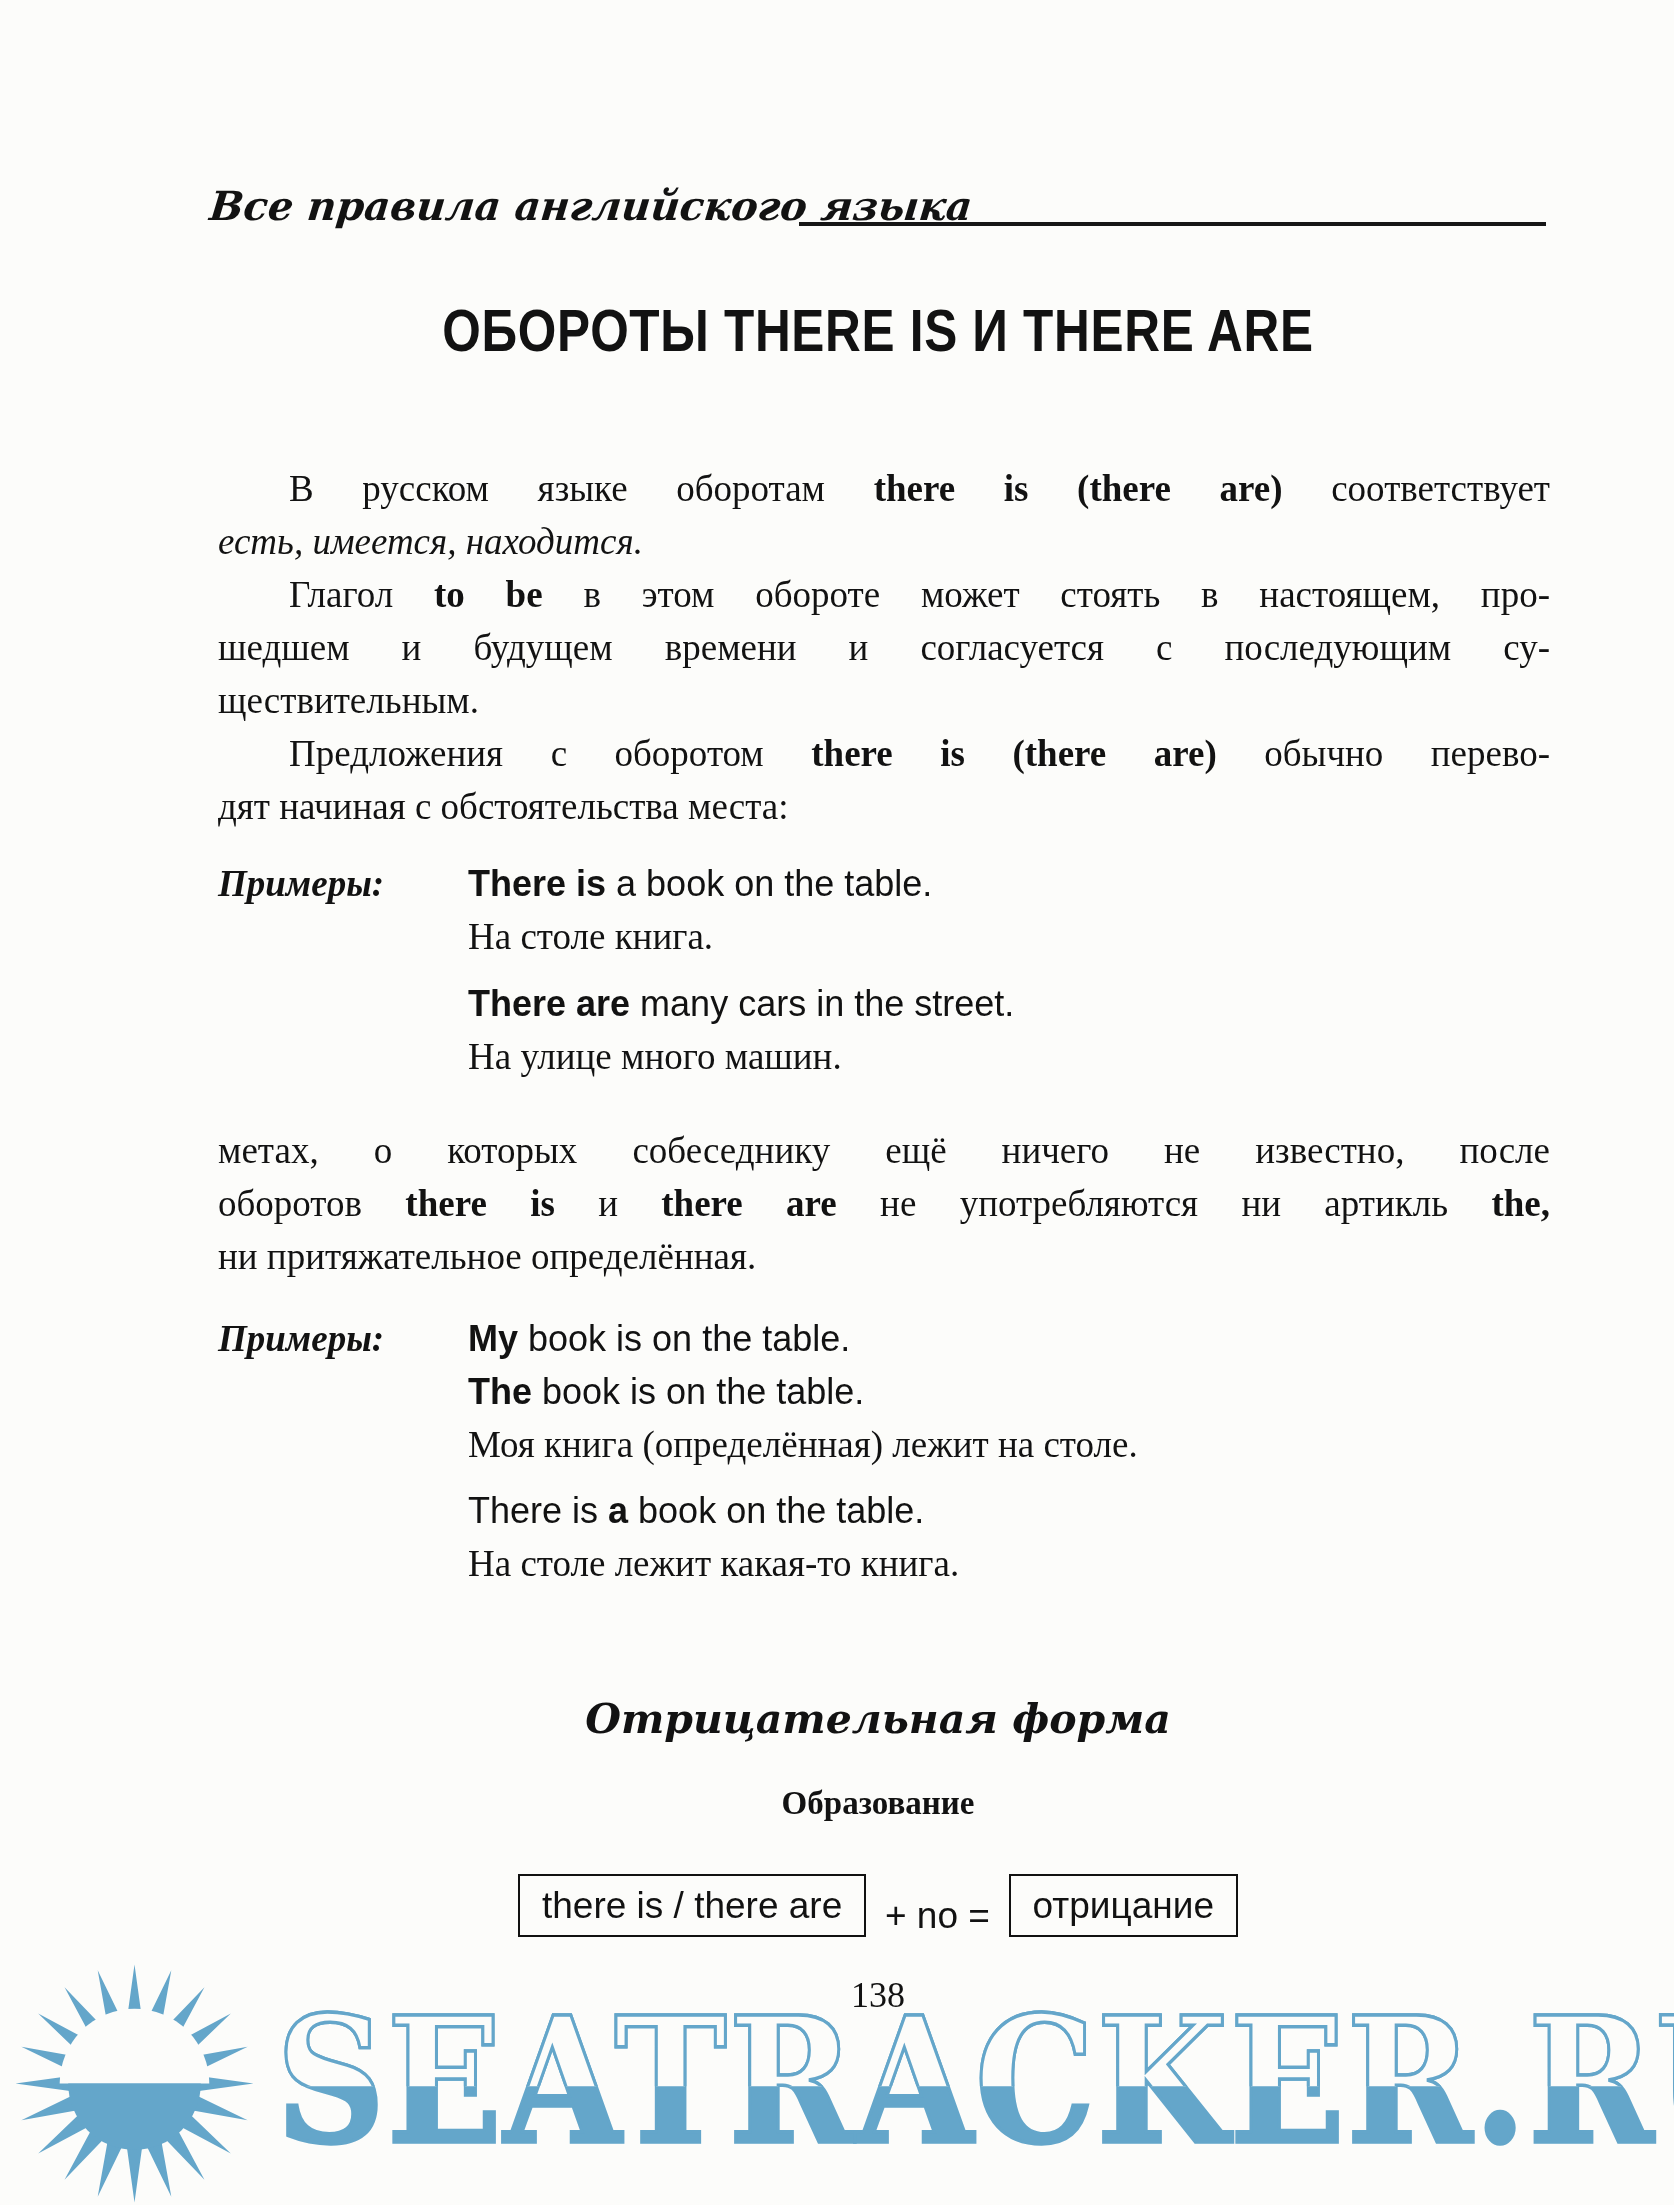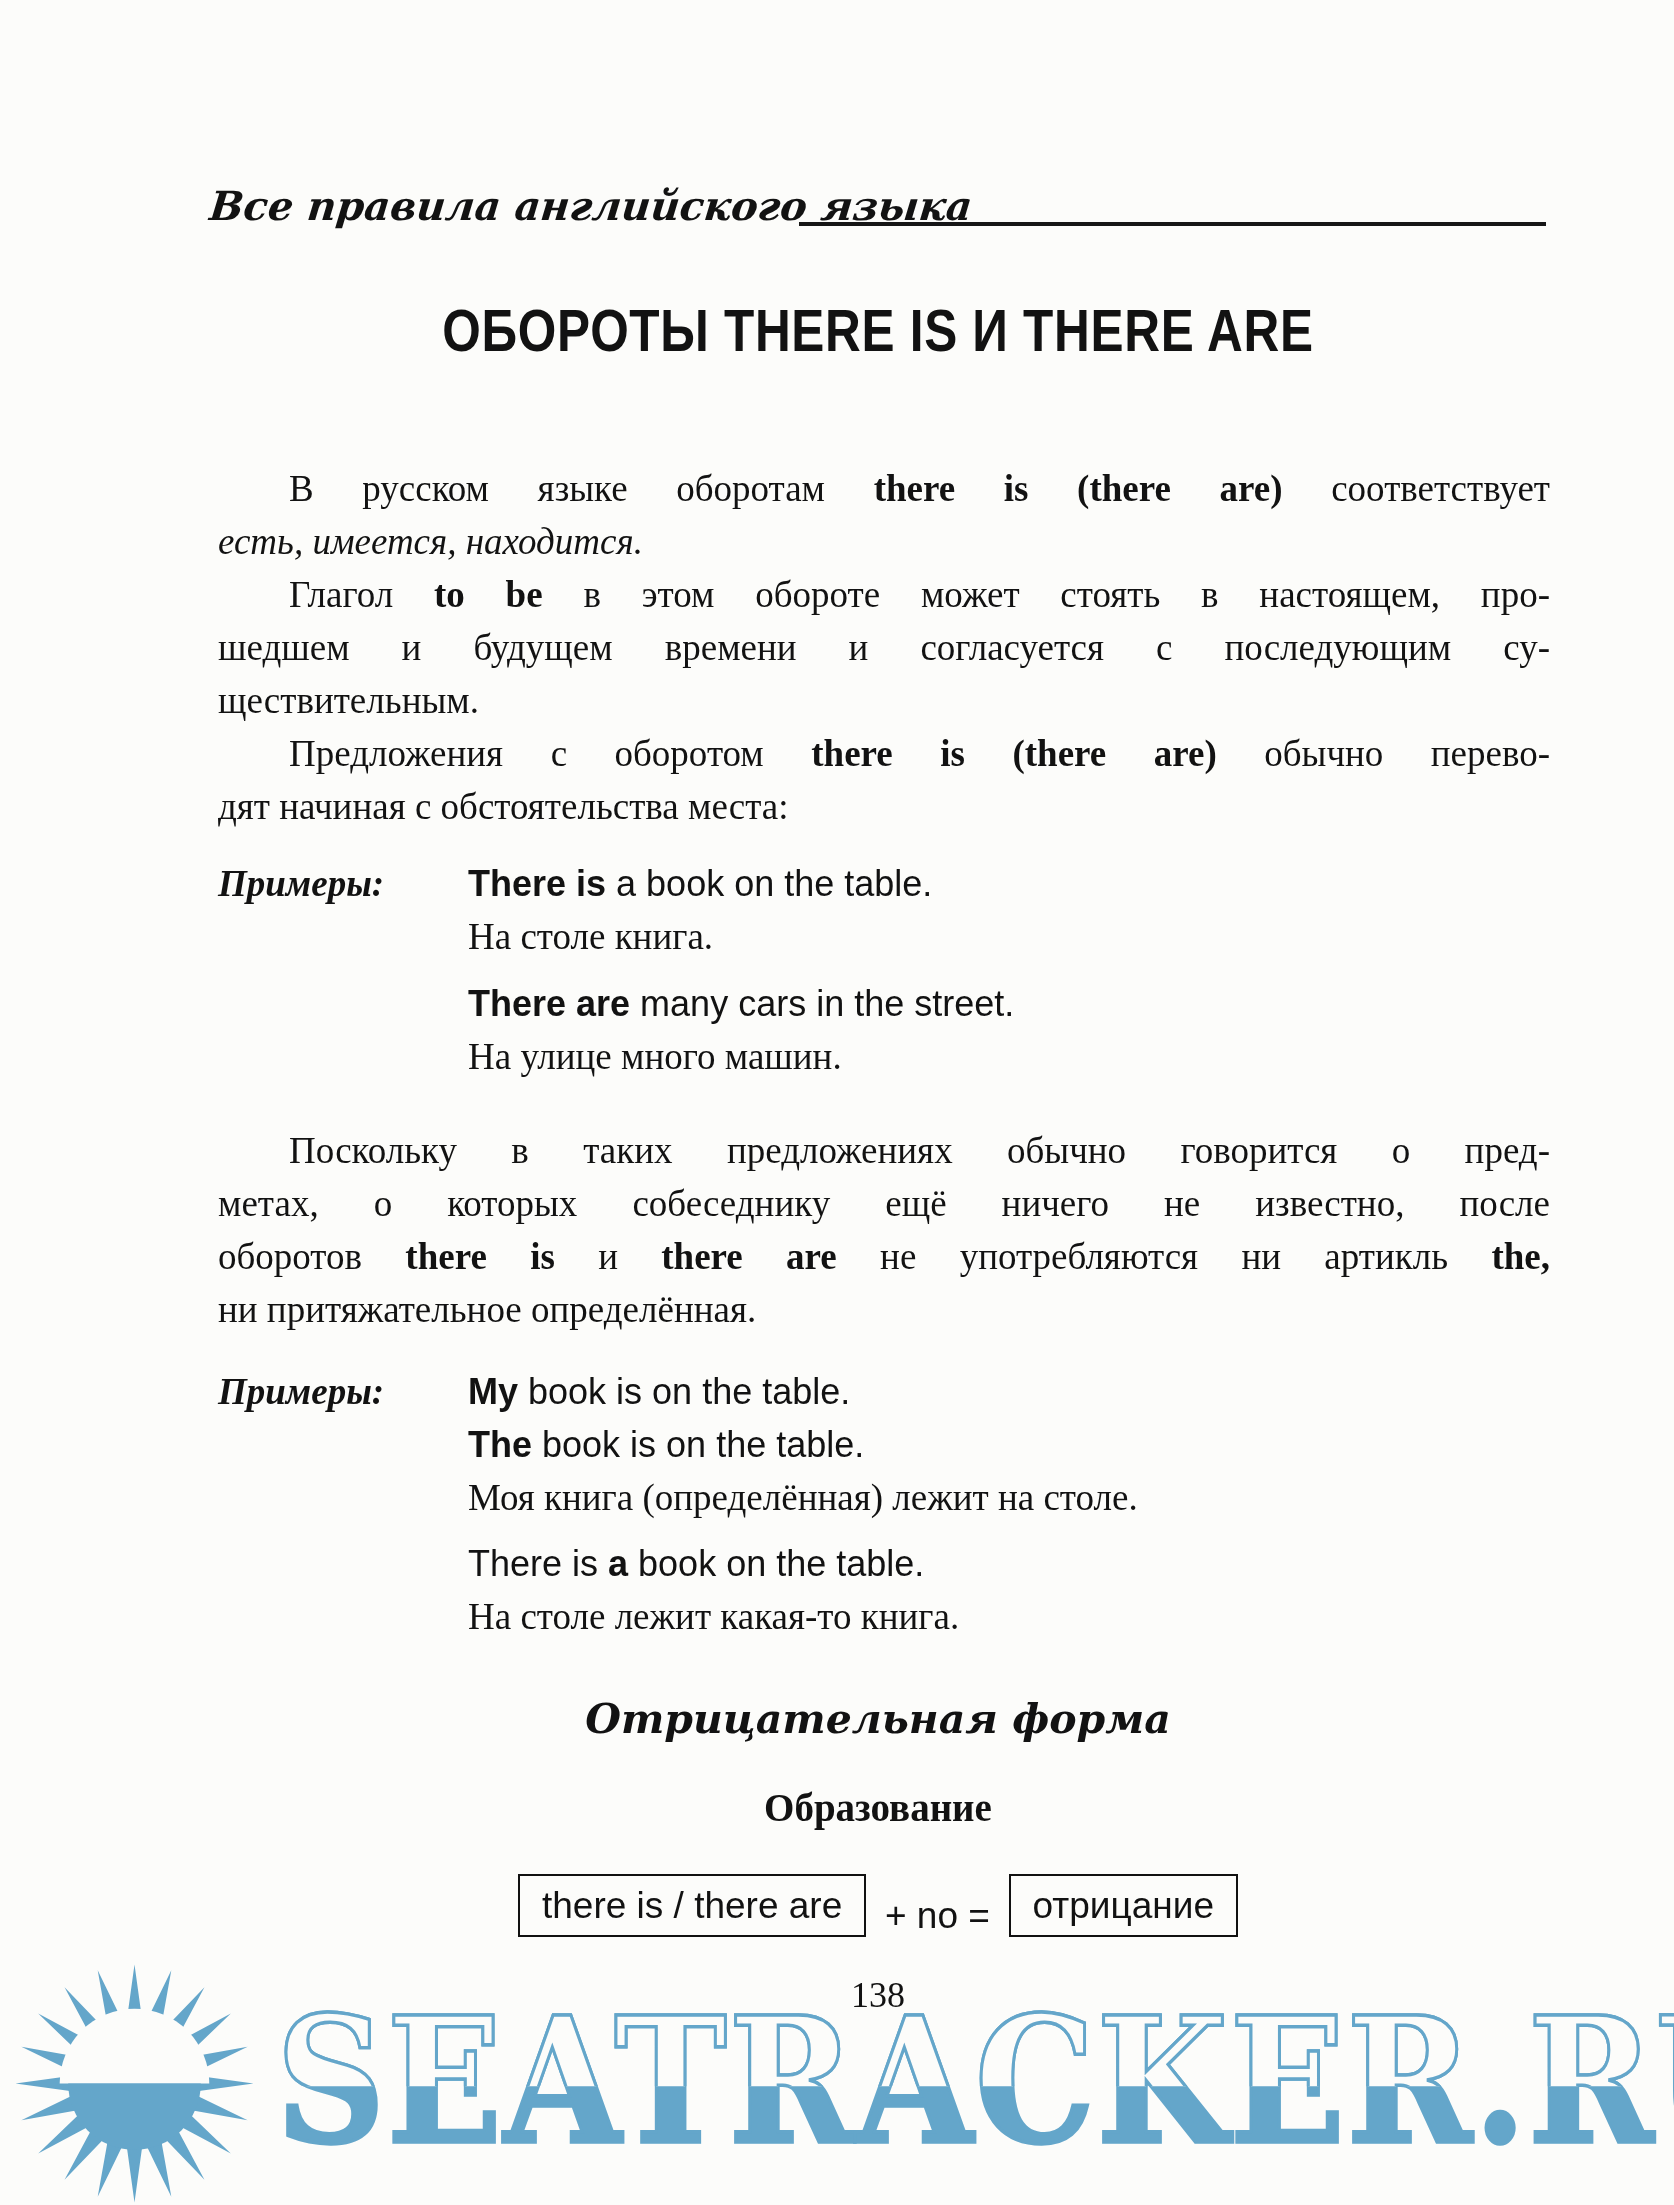--- a/index.html
+++ b/index.html
@@ -27,21 +27,21 @@
   .ex2{margin-top:29px;}
   .ex-label{width:250px;flex:none;font-style:italic;font-weight:700;font-size:37px;line-height:53px;}
   .ex-lines{flex:1;}
   .ex-lines .en{font-family:"Liberation Sans",sans-serif;font-size:36px;line-height:53px;}
   .ex-lines .ru{font-family:"Liberation Serif",serif;font-size:37px;line-height:53px;}
   .gap{margin-top:13.6px;}
 
   .neg-heading{position:absolute;top:1695px;left:212px;width:1332px;text-align:center;
                font-family:"DejaVu Serif",serif;font-style:italic;font-weight:bold;font-size:41px;}
   .neg-sub{position:absolute;top:1785px;left:212px;width:1332px;text-align:center;
-           font-family:"Liberation Serif",serif;font-weight:bold;font-size:39px;}
+           font-family:"Liberation Serif",serif;font-weight:bold;font-size:33px;}
 
   .formula{position:absolute;top:1874px;left:212px;width:1332px;display:flex;
            justify-content:center;align-items:flex-end;gap:15.3px;
            font-family:Liberation Sans, sans-serif;font-size:37px;}
   .fbox{border:2.5px solid #111;padding:8.5px 22px;white-space:nowrap;}
   .fop{padding:0 3.4px;white-space:nowrap;}
 
   .pagenum{position:absolute;top:1974px;left:212px;width:1332px;text-align:center;
            font-family:"Liberation Serif",serif;font-size:36px;}
 
@@ -85,21 +85,20 @@
       <div class="ex-label">Примеры:</div>
       <div class="ex-lines">
         <div class="en"><span class="rt-b">There is</span><span> a book on the table.</span></div>
         <div class="ru"><span>На столе книга.</span></div>
         <div class="en gap"><span class="rt-b">There are</span><span> many cars in the street.</span></div>
         <div class="ru"><span>На улице много машин.</span></div>
       </div>
     </div>
 
     <div class="para p4">
-      <div class="jl ind"><span>Поскольку в таких предложениях обычно говорится о пред-</span></div>
       <div class="jl"><span>метах, о которых собеседнику ещё ничего не известно, после</span></div>
       <div class="jl"><span>оборотов </span><span class="rt-b">there is</span><span> и </span><span class="rt-b">there are</span><span> не употребляются ни артикль </span><span class="rt-b">the,</span></div>
       <div class="ll"><span>ни притяжательное определённая.</span></div>
     </div>
 
     <div class="ex ex2">
       <div class="ex-label">Примеры:</div>
       <div class="ex-lines">
         <div class="en"><span class="rt-b">My</span><span> book is on the table.</span></div>
         <div class="en"><span class="rt-b">The</span><span> book is on the table.</span></div>

